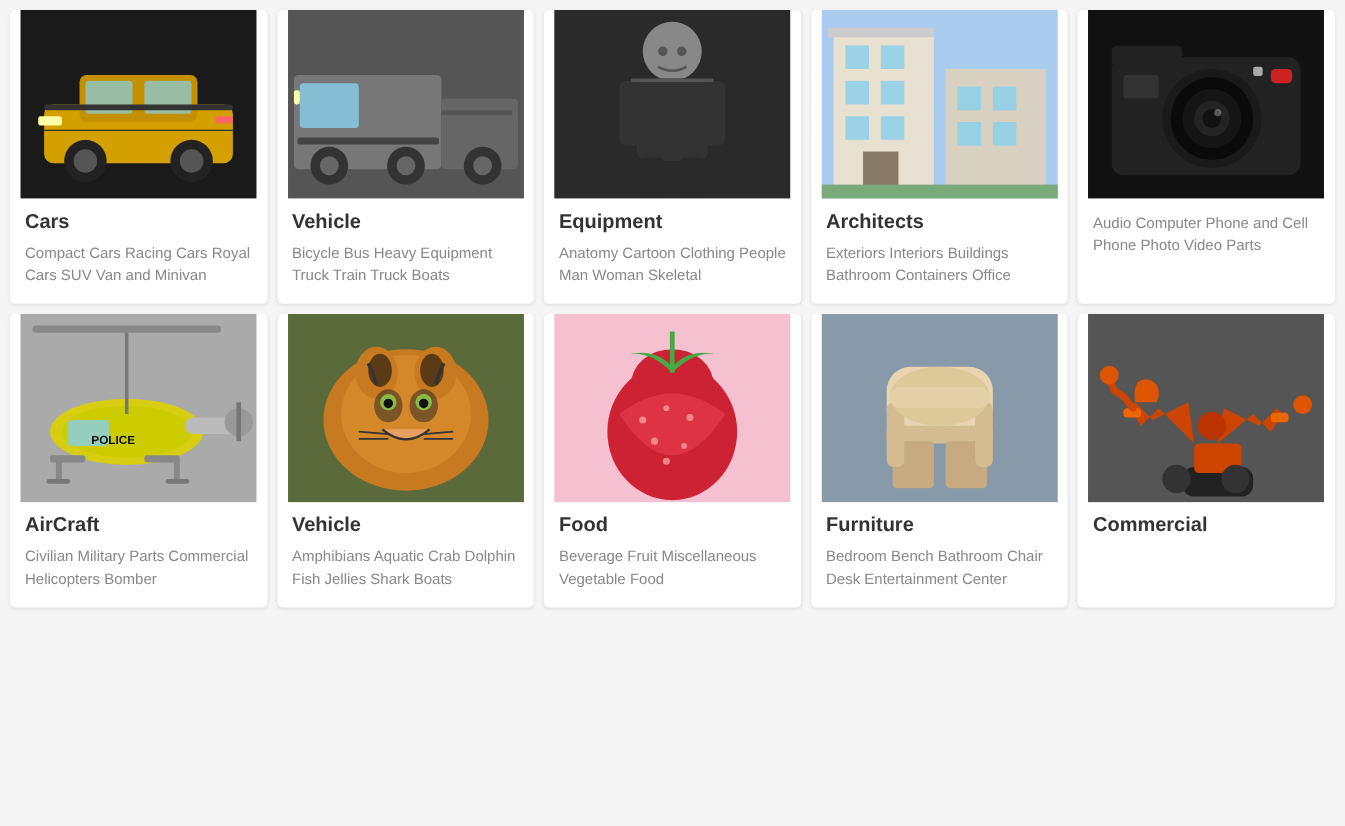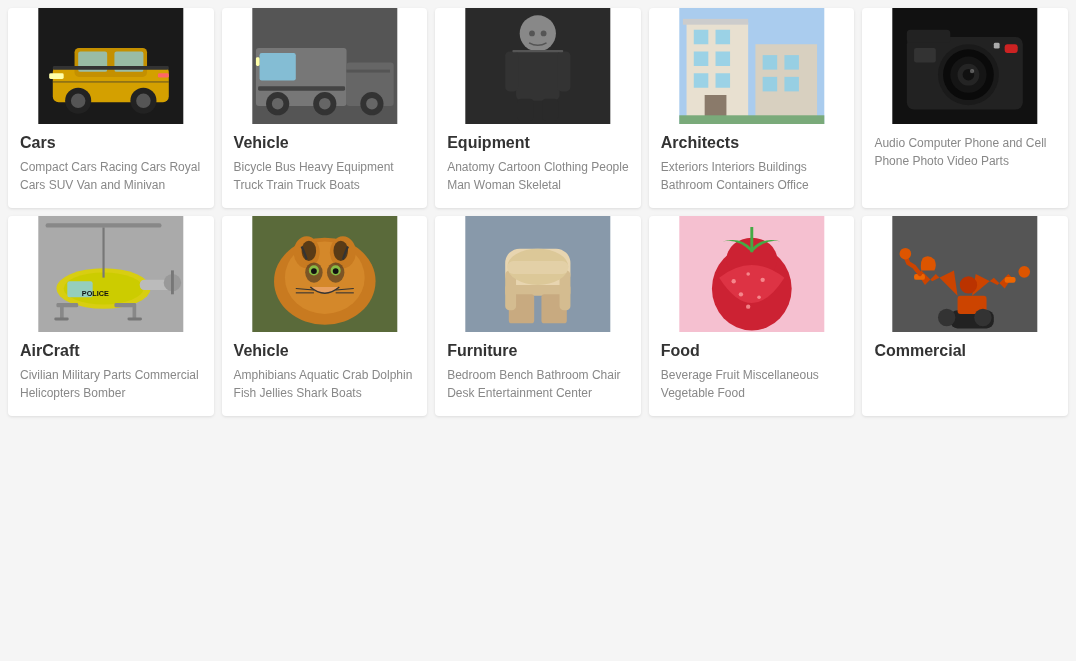--- a/index.html
+++ b/index.html
@@ -15,21 +15,21 @@
     }
     .card {
       background: #fff;
       border-radius: 4px;
       overflow: hidden;
       box-shadow: 0 1px 3px rgba(0,0,0,0.1);
       cursor: pointer;
     }
     .card-image {
       width: 100%;
-      height: 116px;
+      height: 151px;
       display: flex;
       align-items: center;
       justify-content: flex-end;
       overflow: hidden;
       position: relative;
     }
     .card-image svg {
       width: 100%;
       height: 100%;
     }
@@ -218,57 +218,57 @@
   </svg>
       </div>
       <div class="card-content">
         <div class="card-title">Vehicle</div>
         <div class="card-subtitle">Amphibians Aquatic Crab Dolphin Fish Jellies Shark Boats</div>
       </div>
     </div>
     <div class="card">
       <div class="card-image">
         <svg viewBox="0 0 200 160" xmlns="http://www.w3.org/2000/svg">
-    <rect width="200" height="160" fill="#8899aa"></rect>
-    <rect x="55" y="45" width="90" height="55" rx="20" fill="#e8d5b0"></rect>
-    <rect x="55" y="95" width="90" height="15" rx="4" fill="#d4bc90"></rect>
-    <rect x="60" y="108" width="35" height="40" rx="4" fill="#c8aa80"></rect>
-    <rect x="105" y="108" width="35" height="40" rx="4" fill="#c8aa80"></rect>
-    <rect x="55" y="75" width="15" height="55" rx="6" fill="#d4bc90"></rect>
-    <rect x="130" y="75" width="15" height="55" rx="6" fill="#d4bc90"></rect>
-    <ellipse cx="100" cy="70" rx="42" ry="25" fill="#dcc898"></ellipse>
-    <rect x="58" y="62" width="84" height="18" rx="8" fill="#e8d5b0" opacity="0.6"></rect>
-  </svg>
-      </div>
-      <div class="card-content">
-        <div class="card-title">Furniture</div>
-        <div class="card-subtitle">Bedroom Bench Bathroom Chair Desk Entertainment Center</div>
-      </div>
-    </div>
-    <div class="card">
-      <div class="card-image">
-        <svg viewBox="0 0 200 160" xmlns="http://www.w3.org/2000/svg">
     <rect width="200" height="160" fill="#f5c0d0"></rect>
     <ellipse cx="100" cy="100" rx="55" ry="58" fill="#cc2233"></ellipse>
     <ellipse cx="100" cy="60" rx="35" ry="30" fill="#cc2233"></ellipse>
     <path d="M 55 85 Q 100 155 145 85 Q 100 50 55 85" fill="#dd3344"></path>
     <circle cx="75" cy="90" r="3" fill="#ffaaaa" opacity="0.7"></circle>
     <circle cx="95" cy="80" r="2.5" fill="#ffaaaa" opacity="0.7"></circle>
     <circle cx="115" cy="88" r="3" fill="#ffaaaa" opacity="0.7"></circle>
     <circle cx="85" cy="108" r="3" fill="#ffaaaa" opacity="0.7"></circle>
     <circle cx="110" cy="112" r="2.5" fill="#ffaaaa" opacity="0.7"></circle>
     <circle cx="95" cy="125" r="3" fill="#ffaaaa" opacity="0.7"></circle>
     <path d="M 100 50 Q 80 30 60 35 Q 85 28 100 45" fill="#44aa44"></path>
     <path d="M 100 50 Q 120 30 140 35 Q 115 28 100 45" fill="#44aa44"></path>
     <path d="M 100 50 Q 100 25 100 15" stroke="#44aa44" stroke-width="4" fill="none"></path>
   </svg>
       </div>
       <div class="card-content">
         <div class="card-title">Food</div>
         <div class="card-subtitle">Beverage Fruit Miscellaneous Vegetable Food</div>
+      </div>
+    </div>
+    <div class="card">
+      <div class="card-image">
+        <svg viewBox="0 0 200 160" xmlns="http://www.w3.org/2000/svg">
+    <rect width="200" height="160" fill="#8899aa"></rect>
+    <rect x="55" y="45" width="90" height="55" rx="20" fill="#e8d5b0"></rect>
+    <rect x="55" y="95" width="90" height="15" rx="4" fill="#d4bc90"></rect>
+    <rect x="60" y="108" width="35" height="40" rx="4" fill="#c8aa80"></rect>
+    <rect x="105" y="108" width="35" height="40" rx="4" fill="#c8aa80"></rect>
+    <rect x="55" y="75" width="15" height="55" rx="6" fill="#d4bc90"></rect>
+    <rect x="130" y="75" width="15" height="55" rx="6" fill="#d4bc90"></rect>
+    <ellipse cx="100" cy="70" rx="42" ry="25" fill="#dcc898"></ellipse>
+    <rect x="58" y="62" width="84" height="18" rx="8" fill="#e8d5b0" opacity="0.6"></rect>
+  </svg>
+      </div>
+      <div class="card-content">
+        <div class="card-title">Furniture</div>
+        <div class="card-subtitle">Bedroom Bench Bathroom Chair Desk Entertainment Center</div>
       </div>
     </div>
     <div class="card">
       <div class="card-image">
         <svg viewBox="0 0 200 160" xmlns="http://www.w3.org/2000/svg">
     <rect width="200" height="160" fill="#555"></rect>
     <rect x="80" y="130" width="60" height="25" rx="10" fill="#222"></rect>
     <rect x="90" y="110" width="40" height="25" rx="4" fill="#cc4400"></rect>
     <path d="M 90 110 L 60 80 L 45 95 L 35 80 L 25 90 L 40 75 L 55 90 L 85 75 Z" fill="#cc4400"></path>
     <path d="M 40 75 Q 38 65 42 58 Q 50 52 58 60 Q 62 68 58 75" fill="#dd5500"></path>

